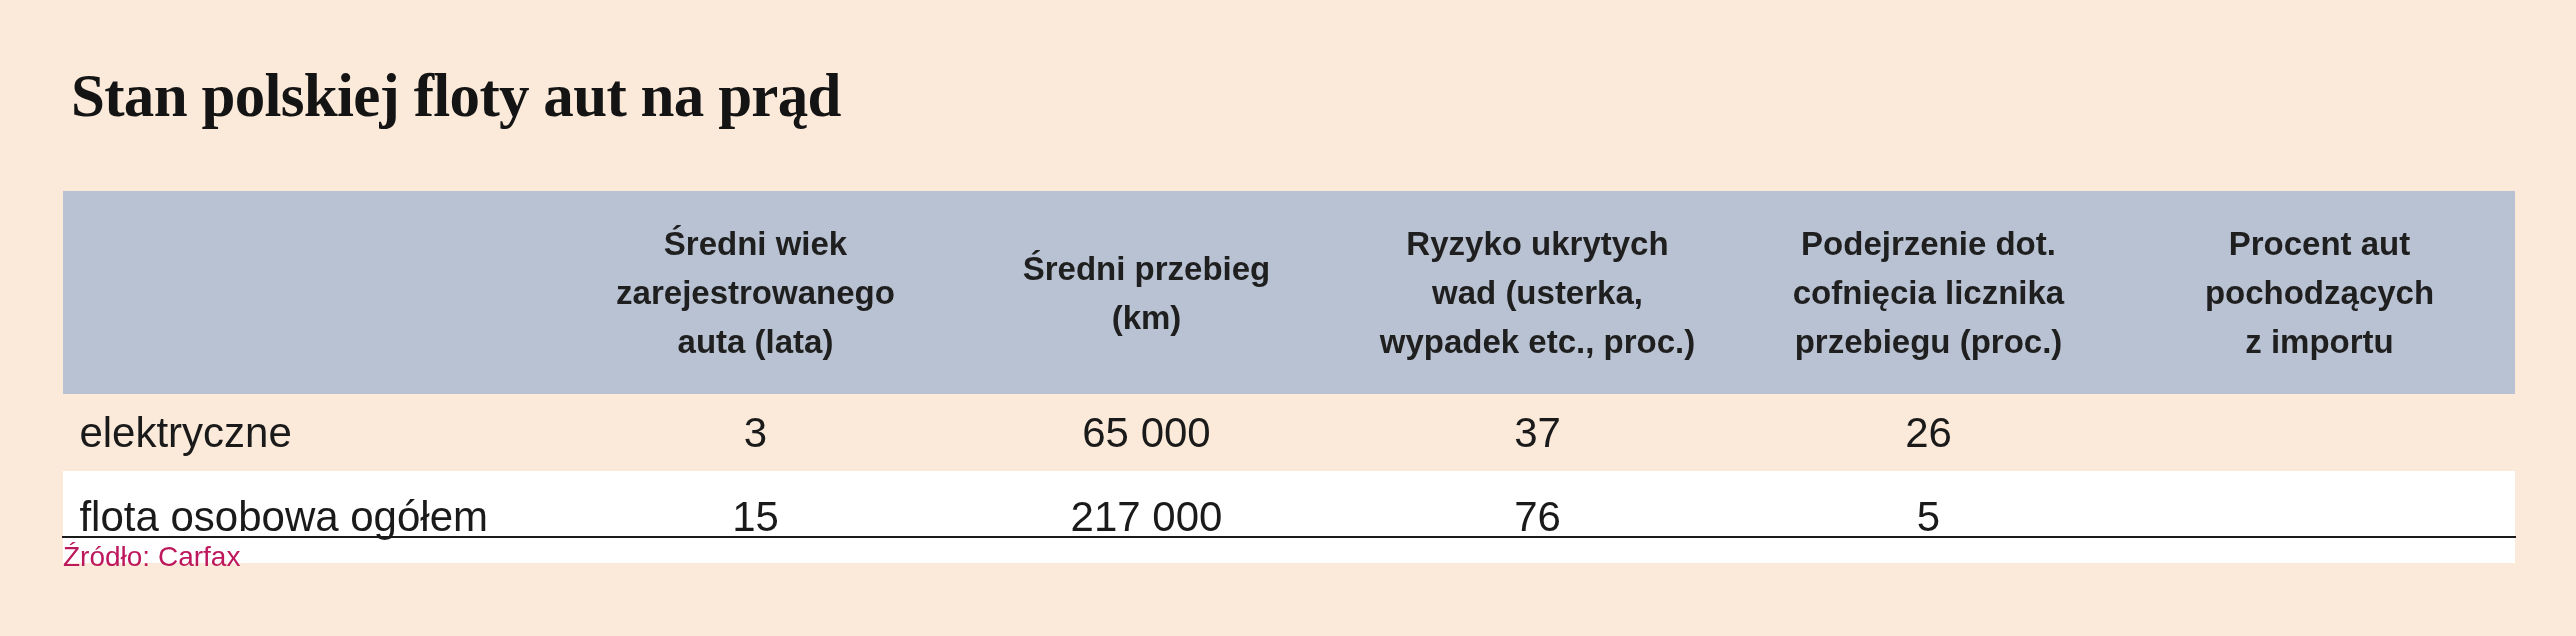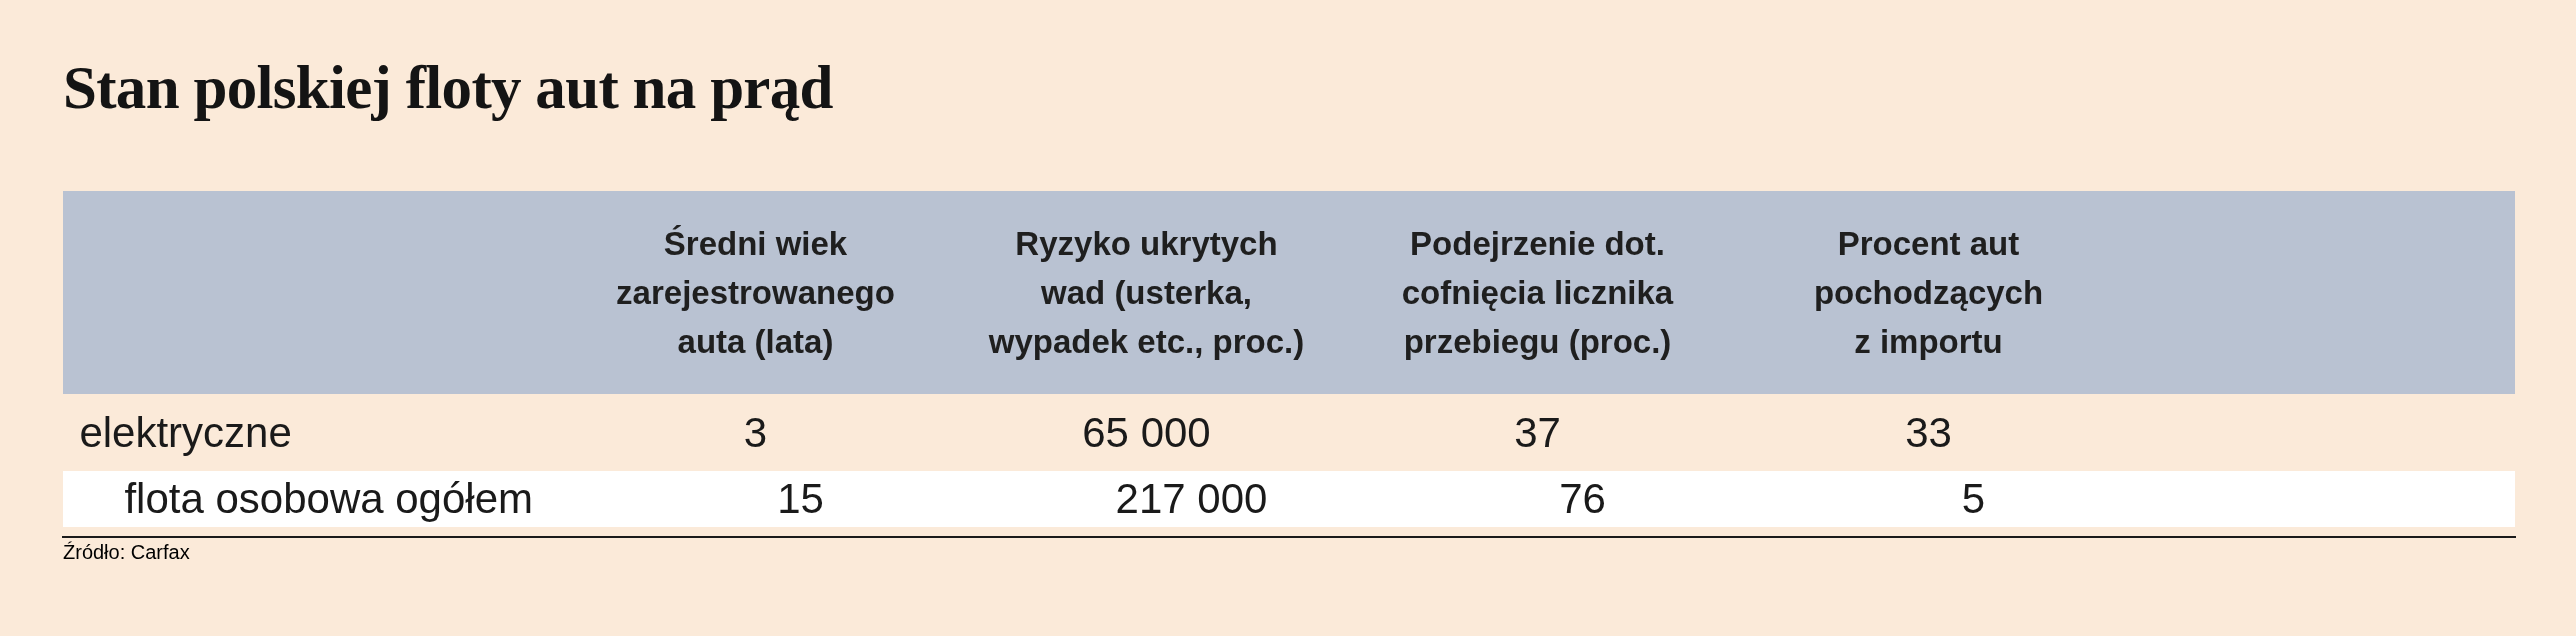--- a/index.html
+++ b/index.html
@@ -12,21 +12,21 @@
     position: relative;
     overflow: hidden;
     background: #fbead9;
     font-family: "Liberation Sans", sans-serif;
     color: #1a1a1a;
   }
   .title {
     position: absolute;
     left: 63px;
     top: 57px;
-    margin: 0;
+    margin: 8px;
     font-family: "Liberation Serif", serif;
     font-weight: 700;
     font-size: 61px;
     line-height: 1;
     letter-spacing: -0.7px;
     color: #141414;
     white-space: nowrap;
   }
   .table {
     position: absolute;
@@ -46,23 +46,22 @@
     text-align: center;
     color: #1f1f1f;
   }
   .trow {
     display: flex;
     align-items: center;
     height: 77px;
     font-size: 42px;
   }
   .trow.alt {
-    height: 56px;
+    height: 92px;
     background: #ffffff;
-    padding-left: 45px;
   }
   .cell {
     width: 391px;
     text-align: center;
     white-space: pre-line;
   }
   .label-col {
     width: 497px;
     text-align: left;
     padding-left: 16.4px;
@@ -74,52 +73,54 @@
     left: 62px;
     top: 536px;
     width: 2454px;
     height: 2.2px;
     background: #1a1a1a;
   }
   .source {
     position: absolute;
     left: 63px;
     top: 541px;
-    font-size: 20px;
-    color: #000000;
+    font-size: 28px;
+    color: #be185d;
   }
 </style>
 </head>
 <body>
 
 <h1 class="title">Stan polskiej floty aut na prąd</h1>
 
 <div class="table">
   <div class="thead">
     <div class="cell label-col"></div>
     <div class="cell">Średni wiek
 zarejestrowanego
 auta (lata)</div>
+    <div class="cell">Średni przebieg
+(km)</div>
     <div class="cell">Ryzyko ukrytych
 wad (usterka,
 wypadek etc., proc.)</div>
     <div class="cell">Podejrzenie dot.
 cofnięcia licznika
 przebiegu (proc.)</div>
     <div class="cell">Procent aut
 pochodzących
 z importu</div>
   </div>
 
   <div class="trow">
     <div class="cell label-col">elektryczne</div>
     <div class="cell">3</div>
     <div class="cell">65 000</div>
     <div class="cell">37</div>
-    <div class="cell">33</div>
+    <div class="cell">26</div>
   </div>
 
   <div class="trow alt">
     <div class="cell label-col">flota osobowa ogółem</div>
     <div class="cell">15</div>
     <div class="cell">217 000</div>
     <div class="cell">76</div>
     <div class="cell">5</div>
   </div>
 </div>

